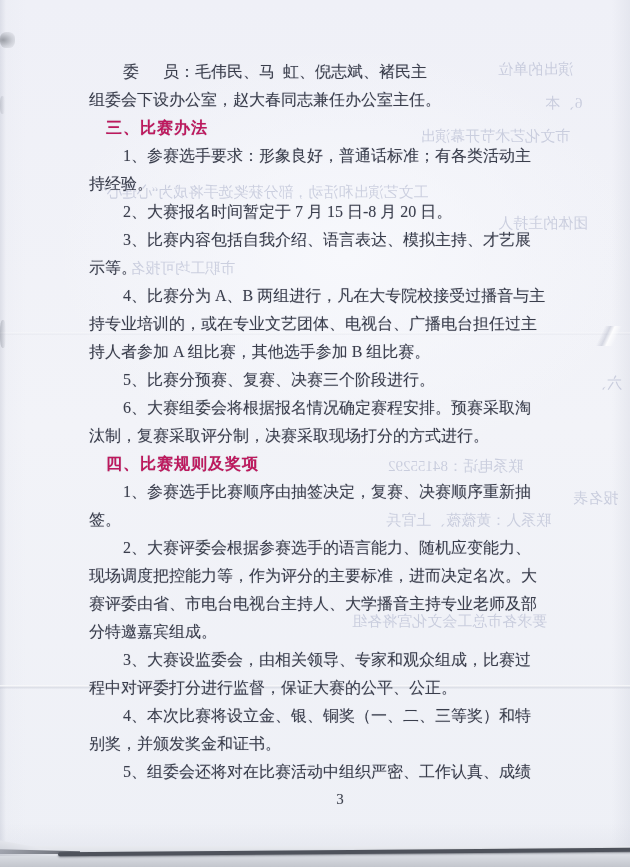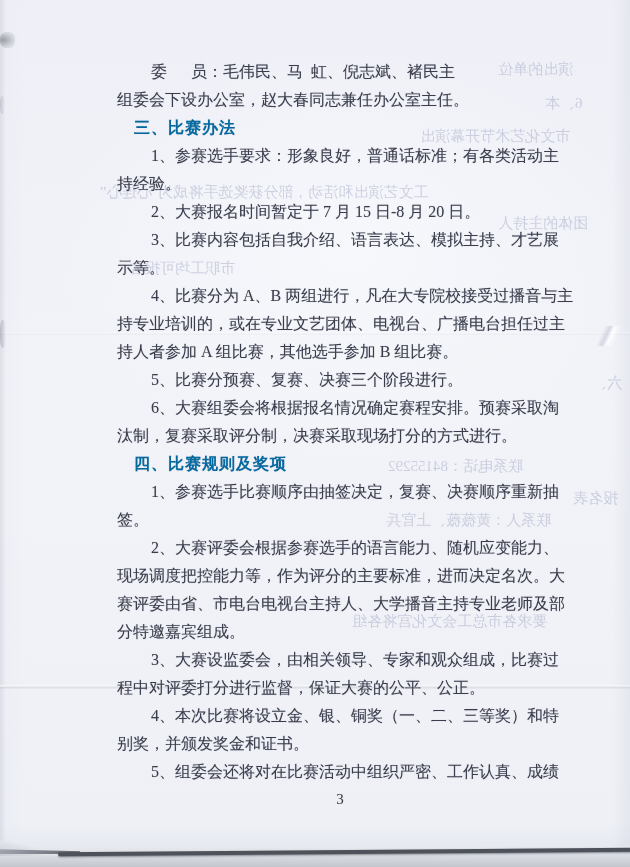--- a/index.html
+++ b/index.html
@@ -56,28 +56,28 @@
   
   .smudge{position:absolute;border-radius:40%;}
   .smudge-a{left:0;top:32px;width:15px;height:16px;
     background:radial-gradient(ellipse at 20% 50%,#9b9ea6 0%,rgba(185,188,196,.6) 55%,rgba(185,188,196,0) 100%);}
   .smudge-b{left:0;top:320px;width:6px;height:28px;
     background:linear-gradient(90deg,rgba(150,154,165,.55),rgba(150,154,165,0));}
   .smudge-c{left:0;top:96px;width:5px;height:18px;
     background:linear-gradient(90deg,rgba(165,168,178,.45),rgba(165,168,178,0));}
   
   #doc-lines{
-    position:absolute;left:117px;top:58px;width:450px;
+    position:absolute;left:89px;top:58px;width:450px;
     font-size:16px;line-height:28px;color:#3a3e4c;
     white-space:pre;
     text-shadow:0 0 1px rgba(72,77,98,.30);
   }
   .ln{height:28px;}
   .ln.indent2{padding-left:34px;}
-  .ln.heading{padding-left:17px;font-weight:700;color:#0369a1;letter-spacing:1px;}
+  .ln.heading{padding-left:17px;font-weight:700;color:#be185d;letter-spacing:1px;}
   
   #bleed span{
     position:absolute;transform:scaleX(-1);
     font-size:15px;line-height:18px;white-space:pre;
     color:#8b93b5;opacity:.38;filter:blur(.5px);
   }
   
   .page-number{
     position:absolute;left:50px;top:791px;width:580px;
     text-align:center;font-size:15px;color:#3f434e;

